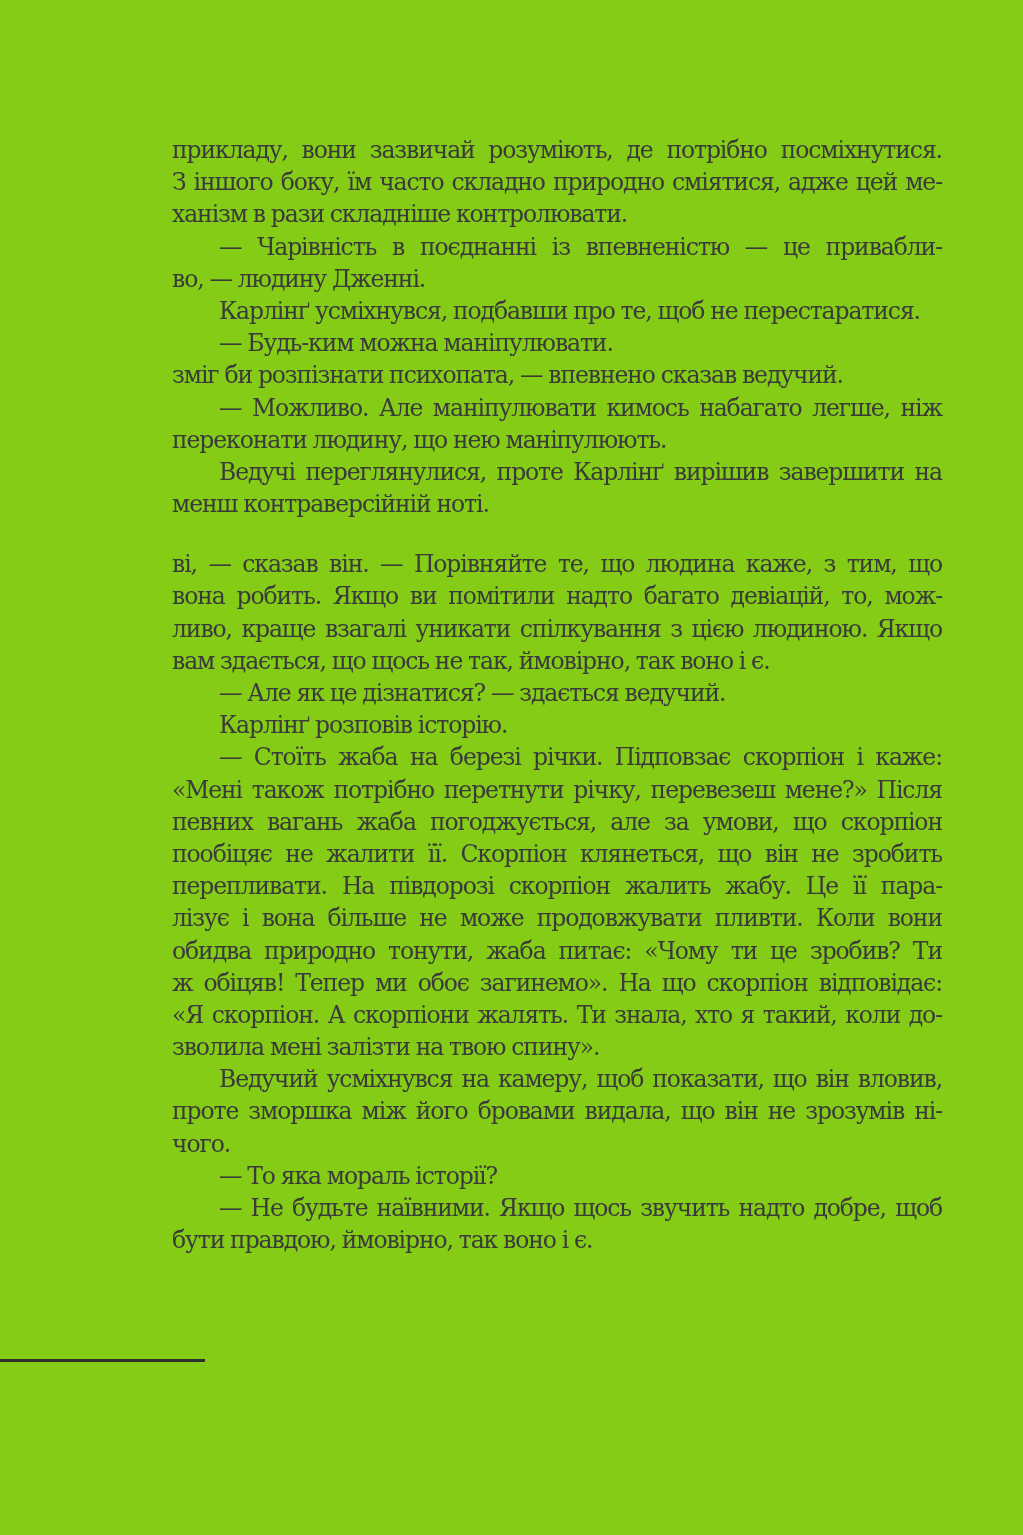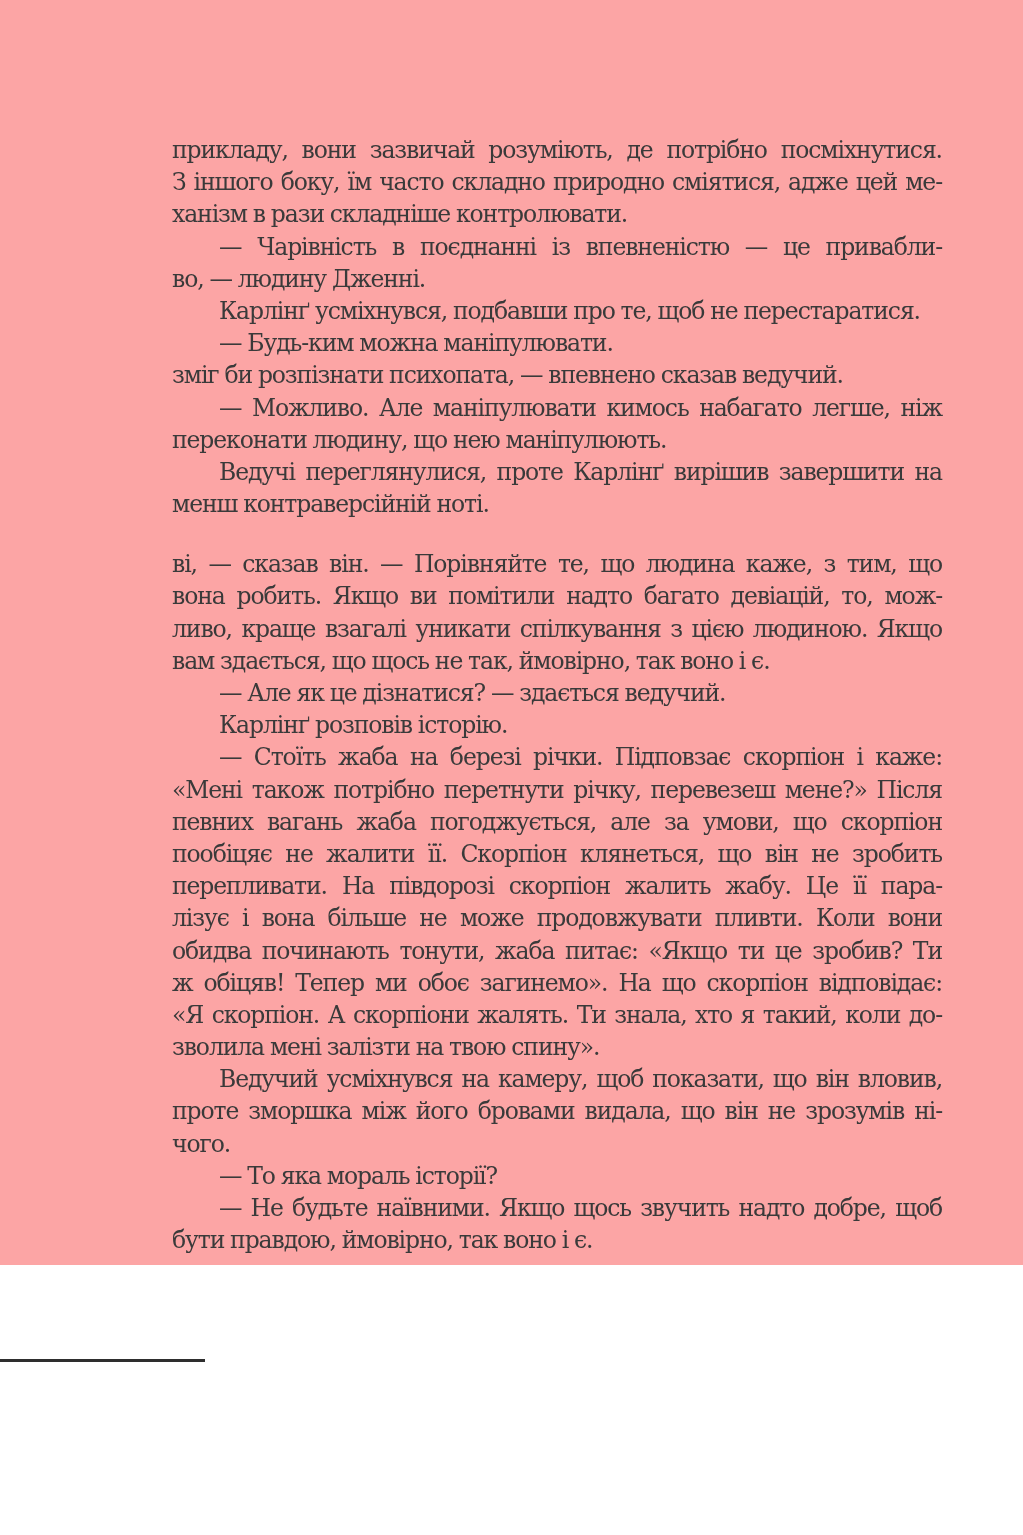--- a/index.html
+++ b/index.html
@@ -11,22 +11,22 @@
       width: 1023px;
       height: 1535px;
       position: relative;
       overflow: hidden;
     }
     .page {
       position: absolute;
       left: 0;
       top: 0;
       width: 1023px;
-      height: 1265px;
-      background: #fca5a5;
+      height: 1535px;
+      background: #84cc16;
     }
     .text-block {
       position: absolute;
       left: 172px;
       top: 134px;
       width: 770px;
       font-family: "DejaVu Serif", "Liberation Serif", serif;
       font-size: 23.5px;
       line-height: 32.2px;
       color: #3a3a3a;
@@ -76,21 +76,21 @@
       <span class="line justify" style="white-space: normal;">ливо, краще взагалі уникати спілкування з цією людиною. Якщо</span>
       <span class="line">вам здається, що щось не так, ймовірно, так воно і є.</span>
       <span class="line indent">— Але як це дізнатися? — здається ведучий.</span>
       <span class="line indent">Карлінґ розповів історію.</span>
       <span class="line indent justify" style="white-space: normal;">— Стоїть жаба на березі річки. Підповзає скорпіон і каже:</span>
       <span class="line justify" style="white-space: normal;">«Мені також потрібно перетнути річку, перевезеш мене?» Після</span>
       <span class="line justify" style="white-space: normal;">певних вагань жаба погоджується, але за умови, що скорпіон</span>
       <span class="line justify" style="white-space: normal;">пообіцяє не жалити її. Скорпіон клянеться, що він не зробить</span>
       <span class="line justify" style="white-space: normal;">перепливати. На півдорозі скорпіон жалить жабу. Це її пара-</span>
       <span class="line justify" style="white-space: normal;">лізує і вона більше не може продовжувати пливти. Коли вони</span>
-      <span class="line justify" style="white-space: normal;">обидва починають тонути, жаба питає: «Якщо ти це зробив? Ти</span>
+      <span class="line justify" style="white-space: normal;">обидва природно тонути, жаба питає: «Чому ти це зробив? Ти</span>
       <span class="line justify" style="white-space: normal;">ж обіцяв! Тепер ми обоє загинемо». На що скорпіон відповідає:</span>
       <span class="line justify" style="white-space: normal;">«Я скорпіон. А скорпіони жалять. Ти знала, хто я такий, коли до-</span>
       <span class="line">зволила мені залізти на твою спину».</span>
       <span class="line indent justify" style="white-space: normal;">Ведучий усміхнувся на камеру, щоб показати, що він вловив,</span>
       <span class="line justify" style="white-space: normal;">проте зморшка між його бровами видала, що він не зрозумів ні-</span>
       <span class="line">чого.</span>
       <span class="line indent">— То яка мораль історії?</span>
       <span class="line indent justify" style="white-space: normal;">— Не будьте наївними. Якщо щось звучить надто добре, щоб</span>
       <span class="line">бути правдою, ймовірно, так воно і є.</span>
     </div>

